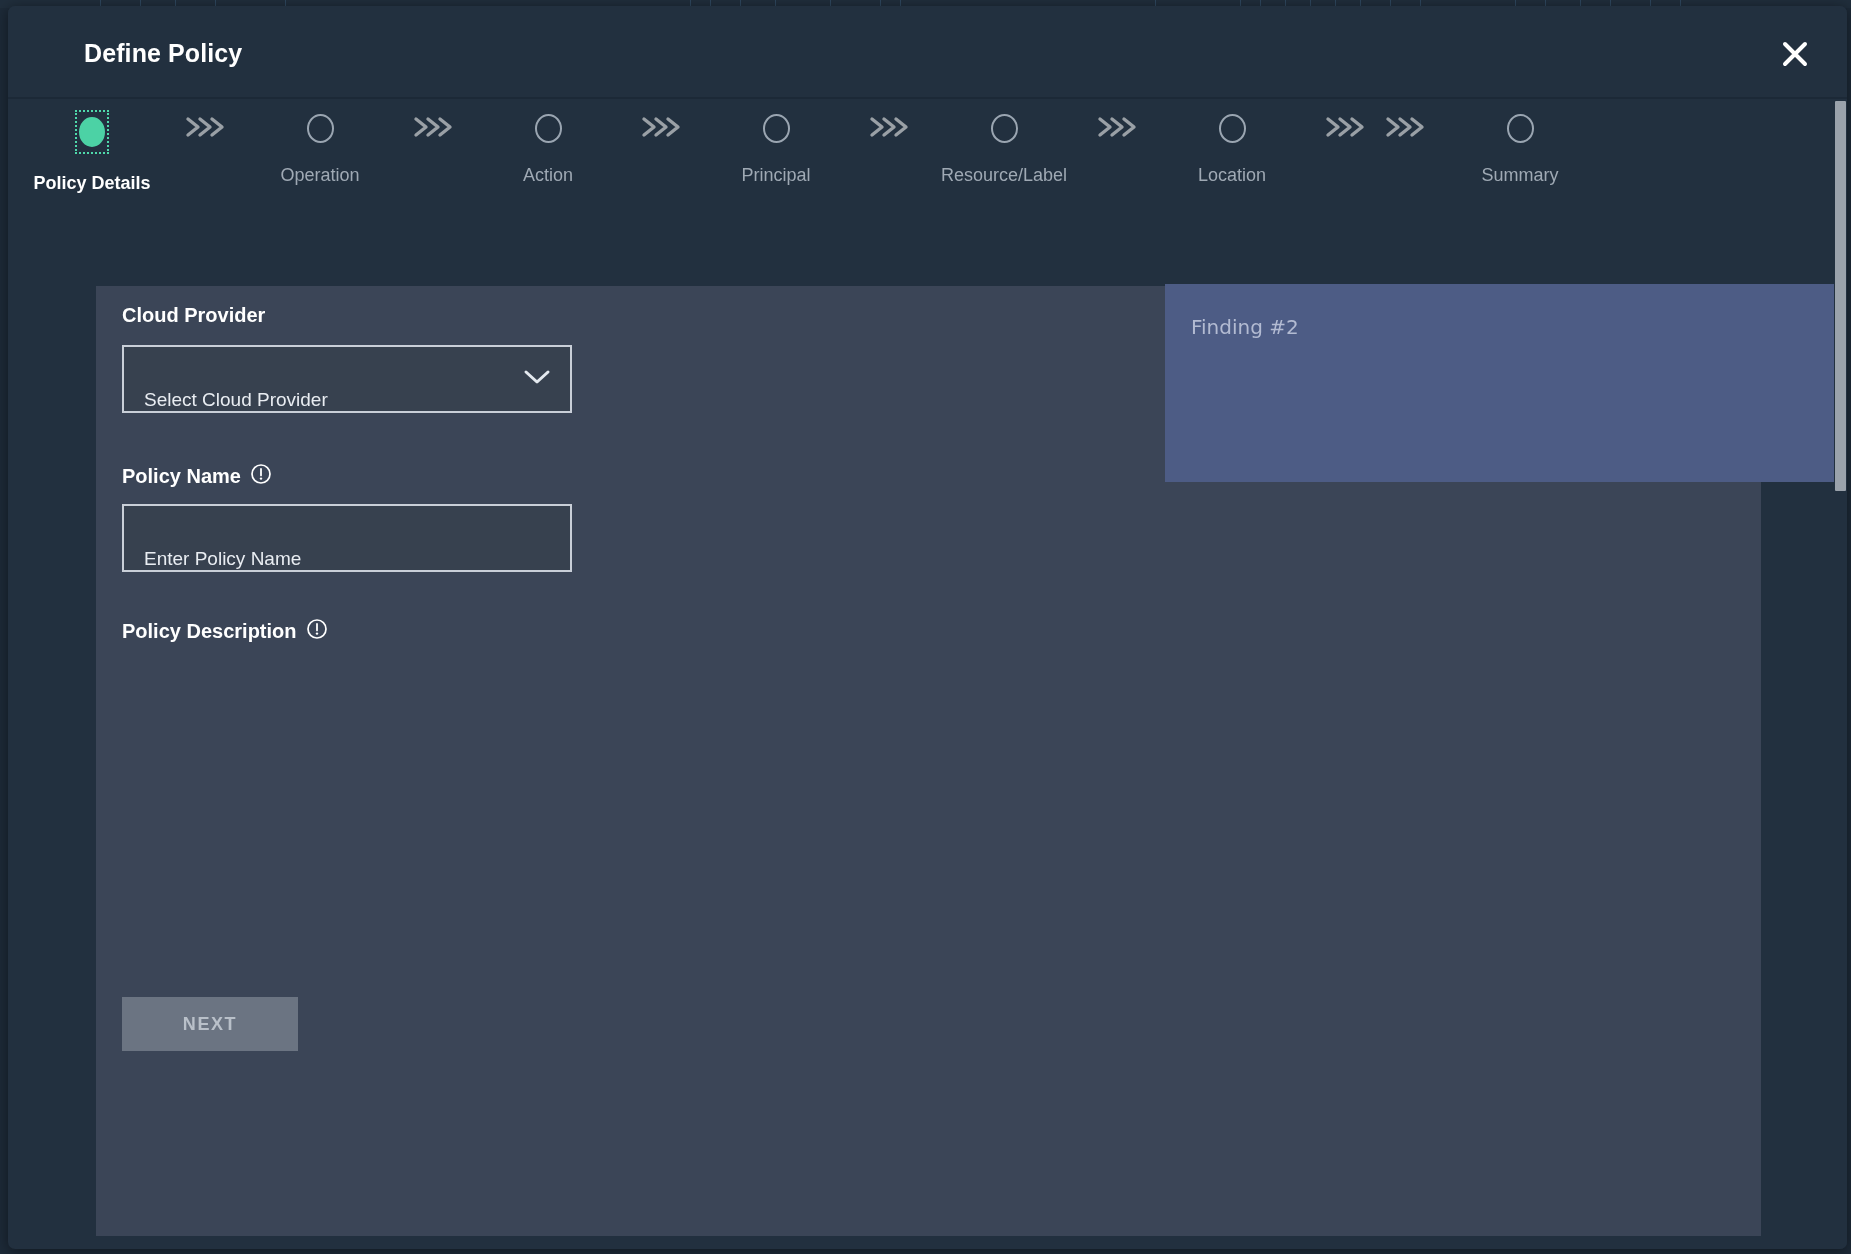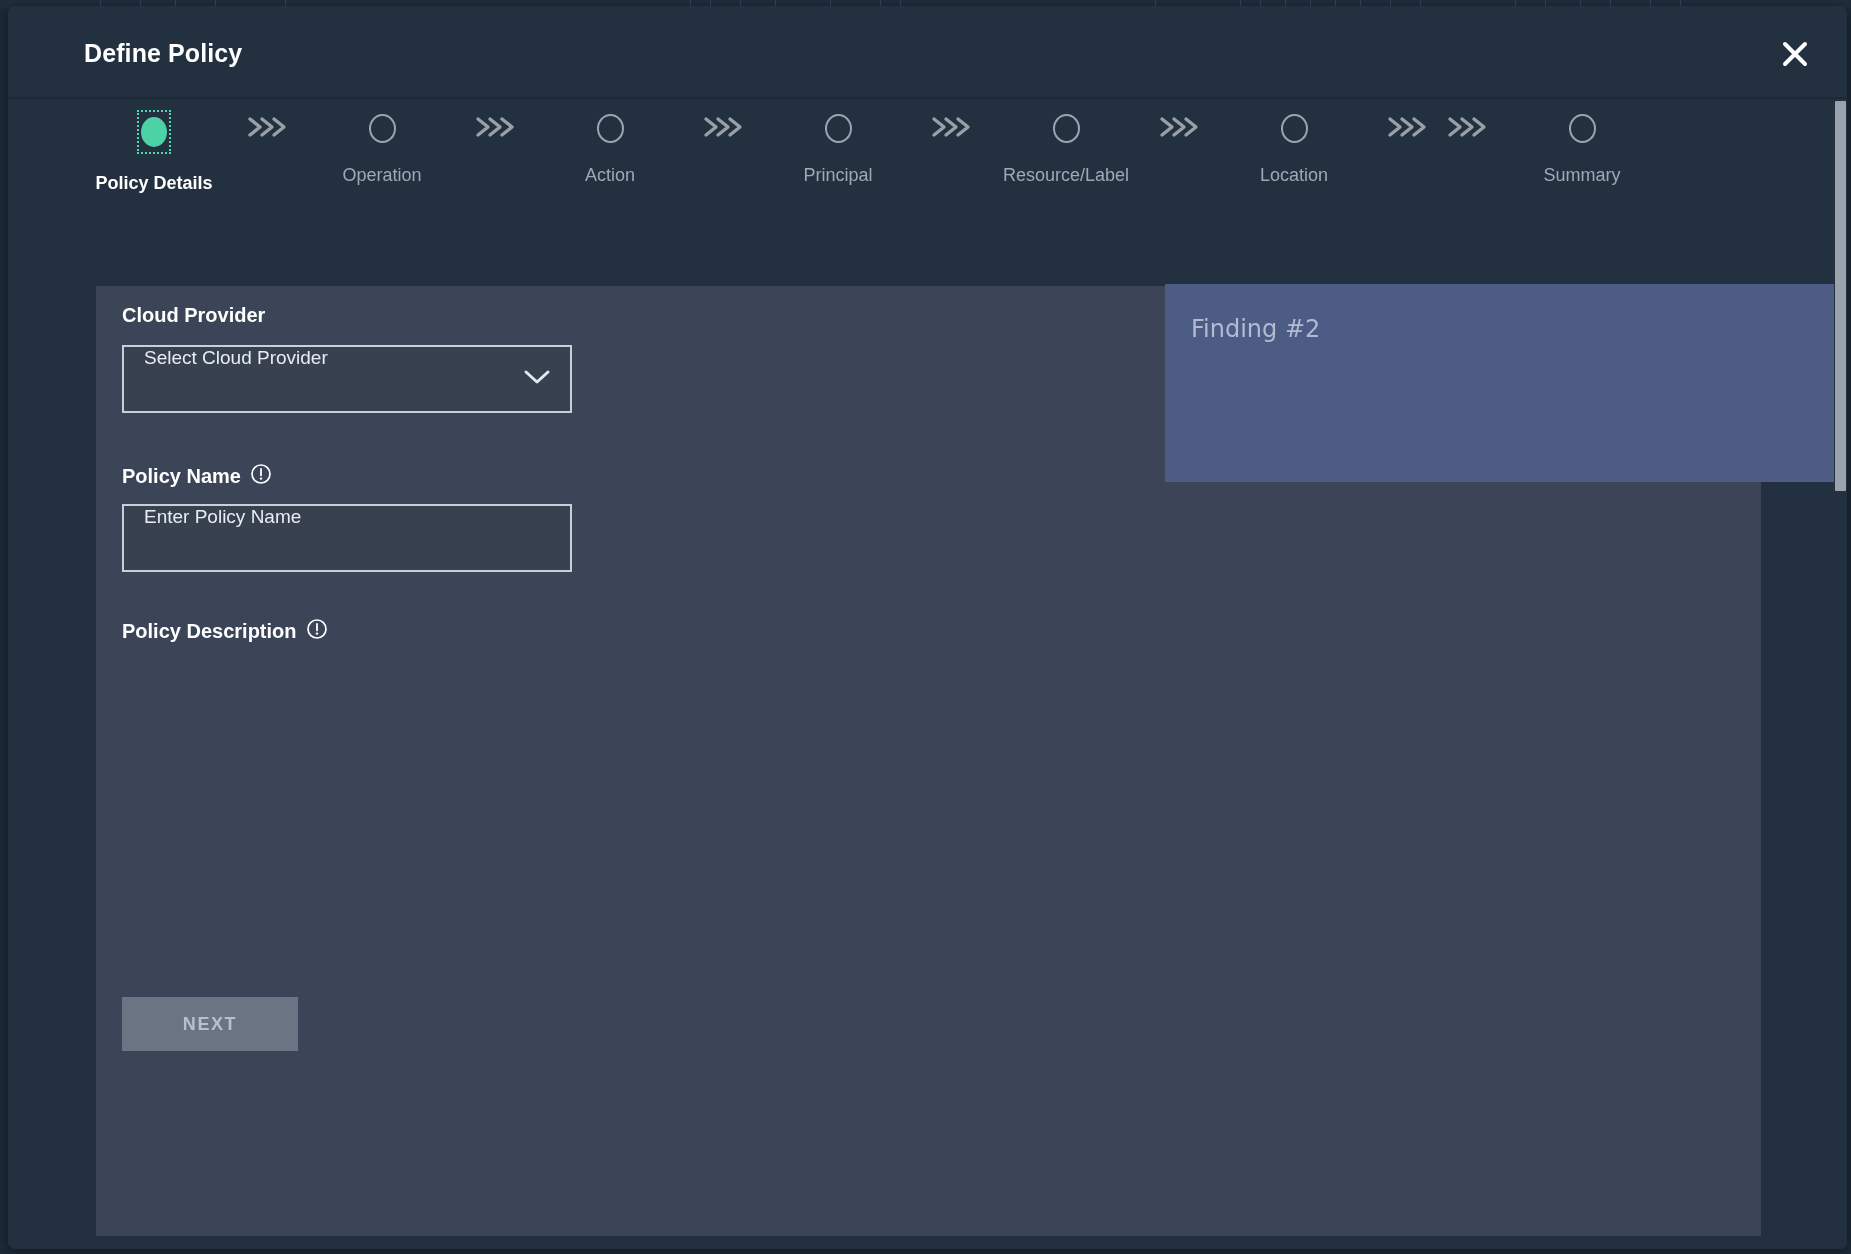--- a/index.html
+++ b/index.html
@@ -77,21 +77,20 @@
 
   
   #stepper {
     position: absolute;
     left: 0;
     top: 95px;
     width: 1839px;
     height: 110px;
     display: flex;
     align-items: flex-start;
-    padding-left: 62px;
     padding-top: 10px;
   }
   .step {
     width: 168px;
     display: flex;
     flex-direction: column;
     align-items: center;
     cursor: pointer;
   }
   .step-dot {
@@ -162,21 +161,21 @@
   .req-icon { display: block; }
 
   .ctl {
     position: absolute;
     left: 26px;
     width: 450px;
     height: 68px;
     background: #37414f;
     border: 2px solid #c9cfd8;
     display: flex;
-    align-items: flex-start;
+    align-items: flex-end;
     padding: 0 20px;
   }
   .ctl-text {
     color: #e9edf2;
     font-size: 19px;
   }
   .caret {
     position: absolute;
     right: 18px;
     top: 50%;
@@ -205,21 +204,21 @@
     position: absolute;
     left: 1157px;
     top: 278px;
     width: 700px;
     height: 198px;
     background: #4d5c85;
     padding: 32px 26px 0 26px;
   }
   #finding-title {
     color: #b3bbd2;
-    font-size: 24px;
+    font-size: 20px;
     font-family: "DejaVu Sans", sans-serif;
     line-height: 1.1;
   }
   #finding-body {
     margin-top: 28px;
     color: #f2f4fa;
     font-size: 29px;
     line-height: 1.32;
     font-family: "DejaVu Sans", sans-serif;
     max-width: 390px;

